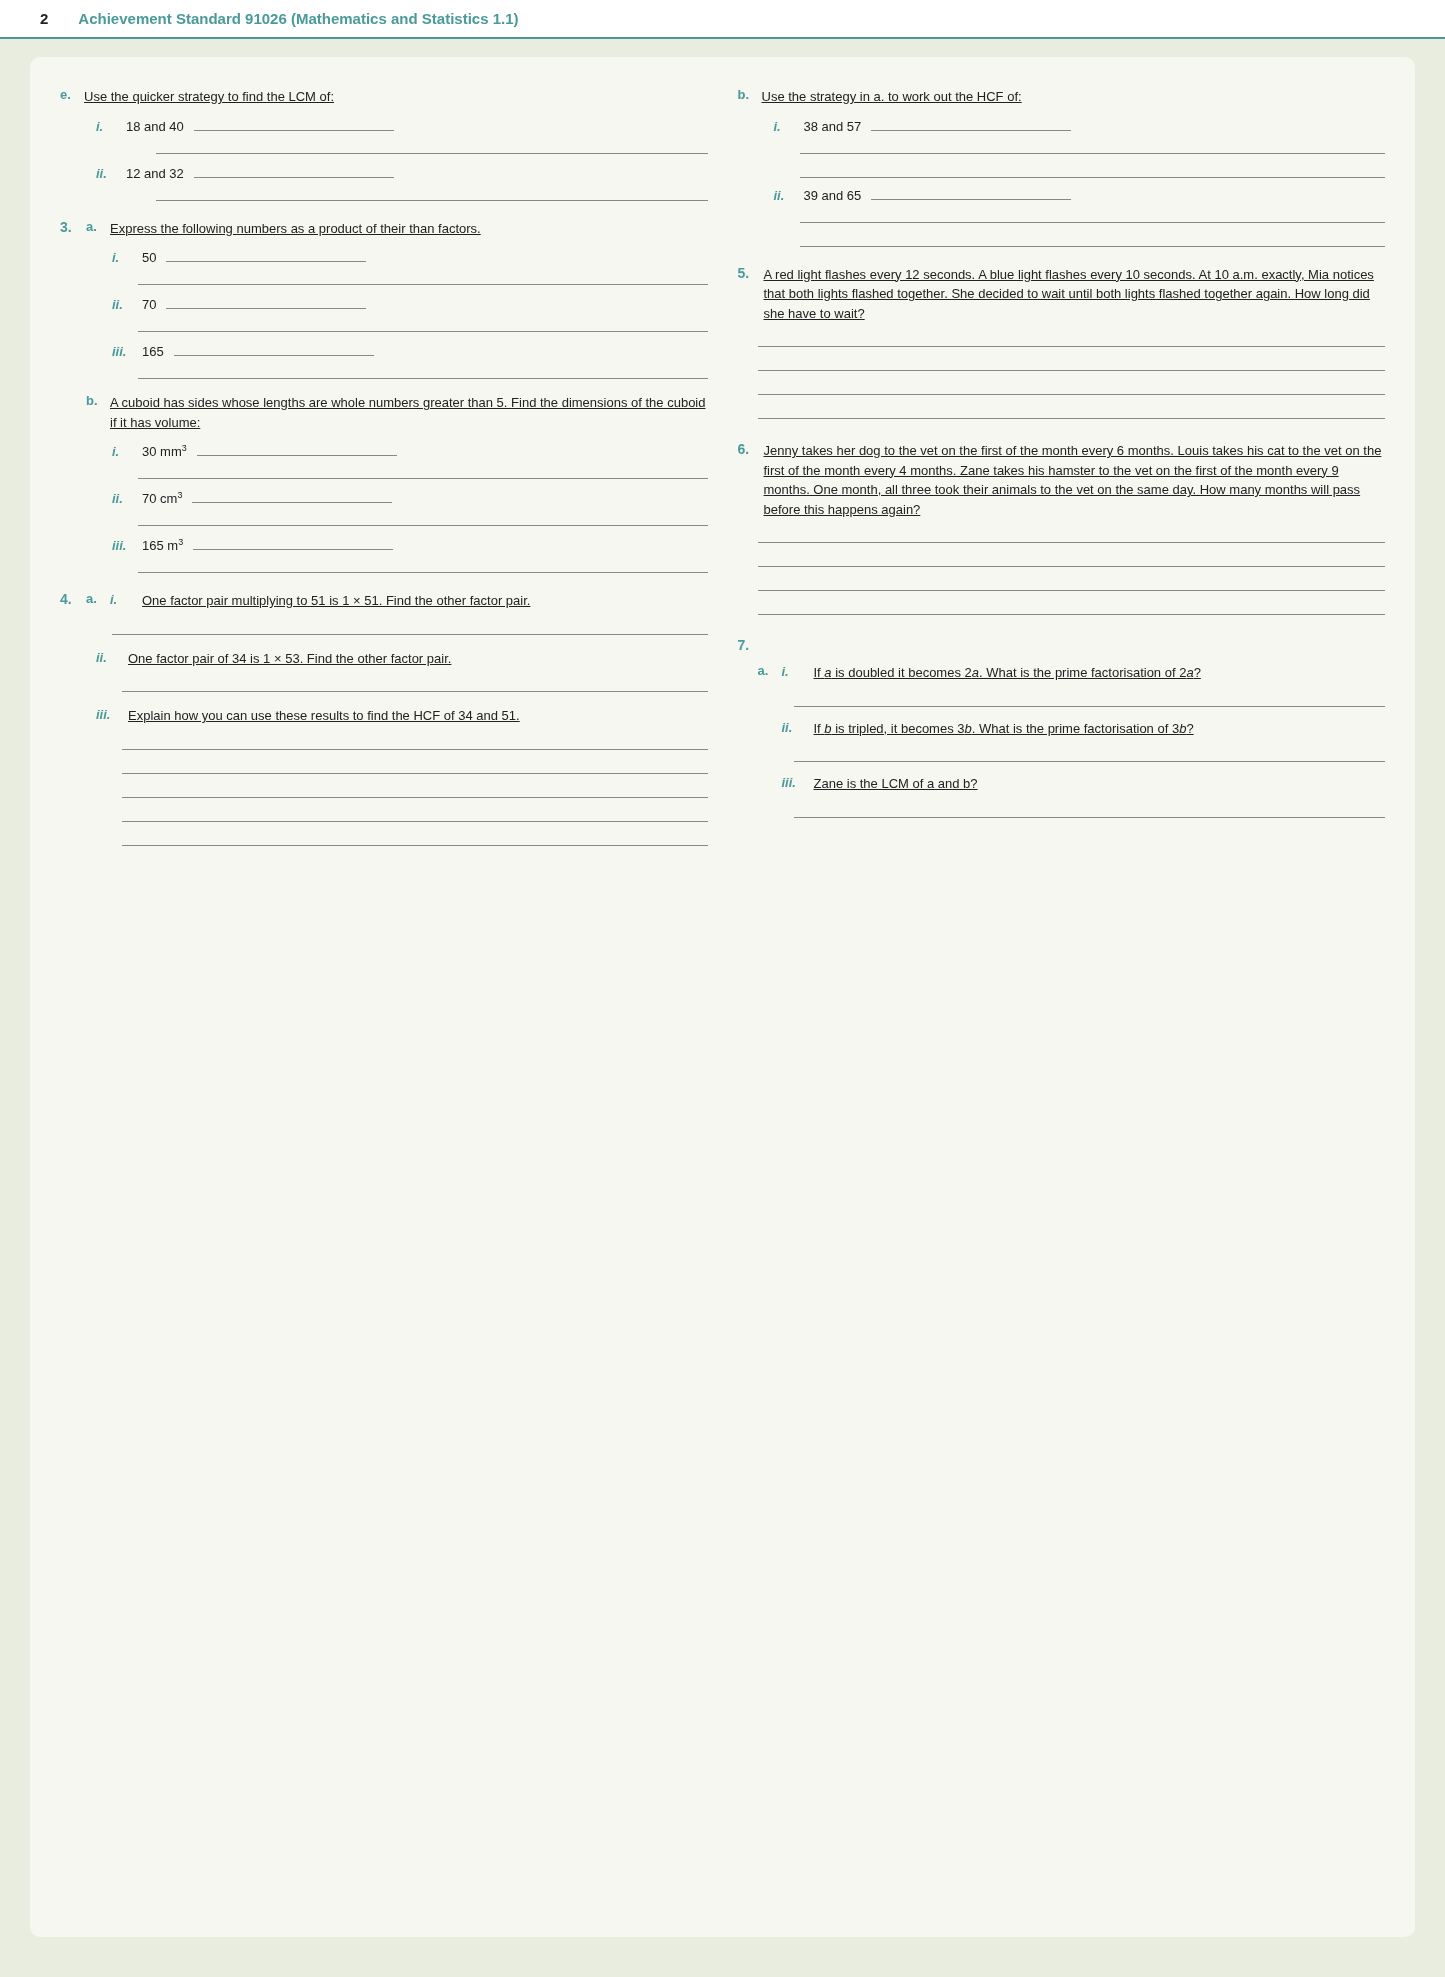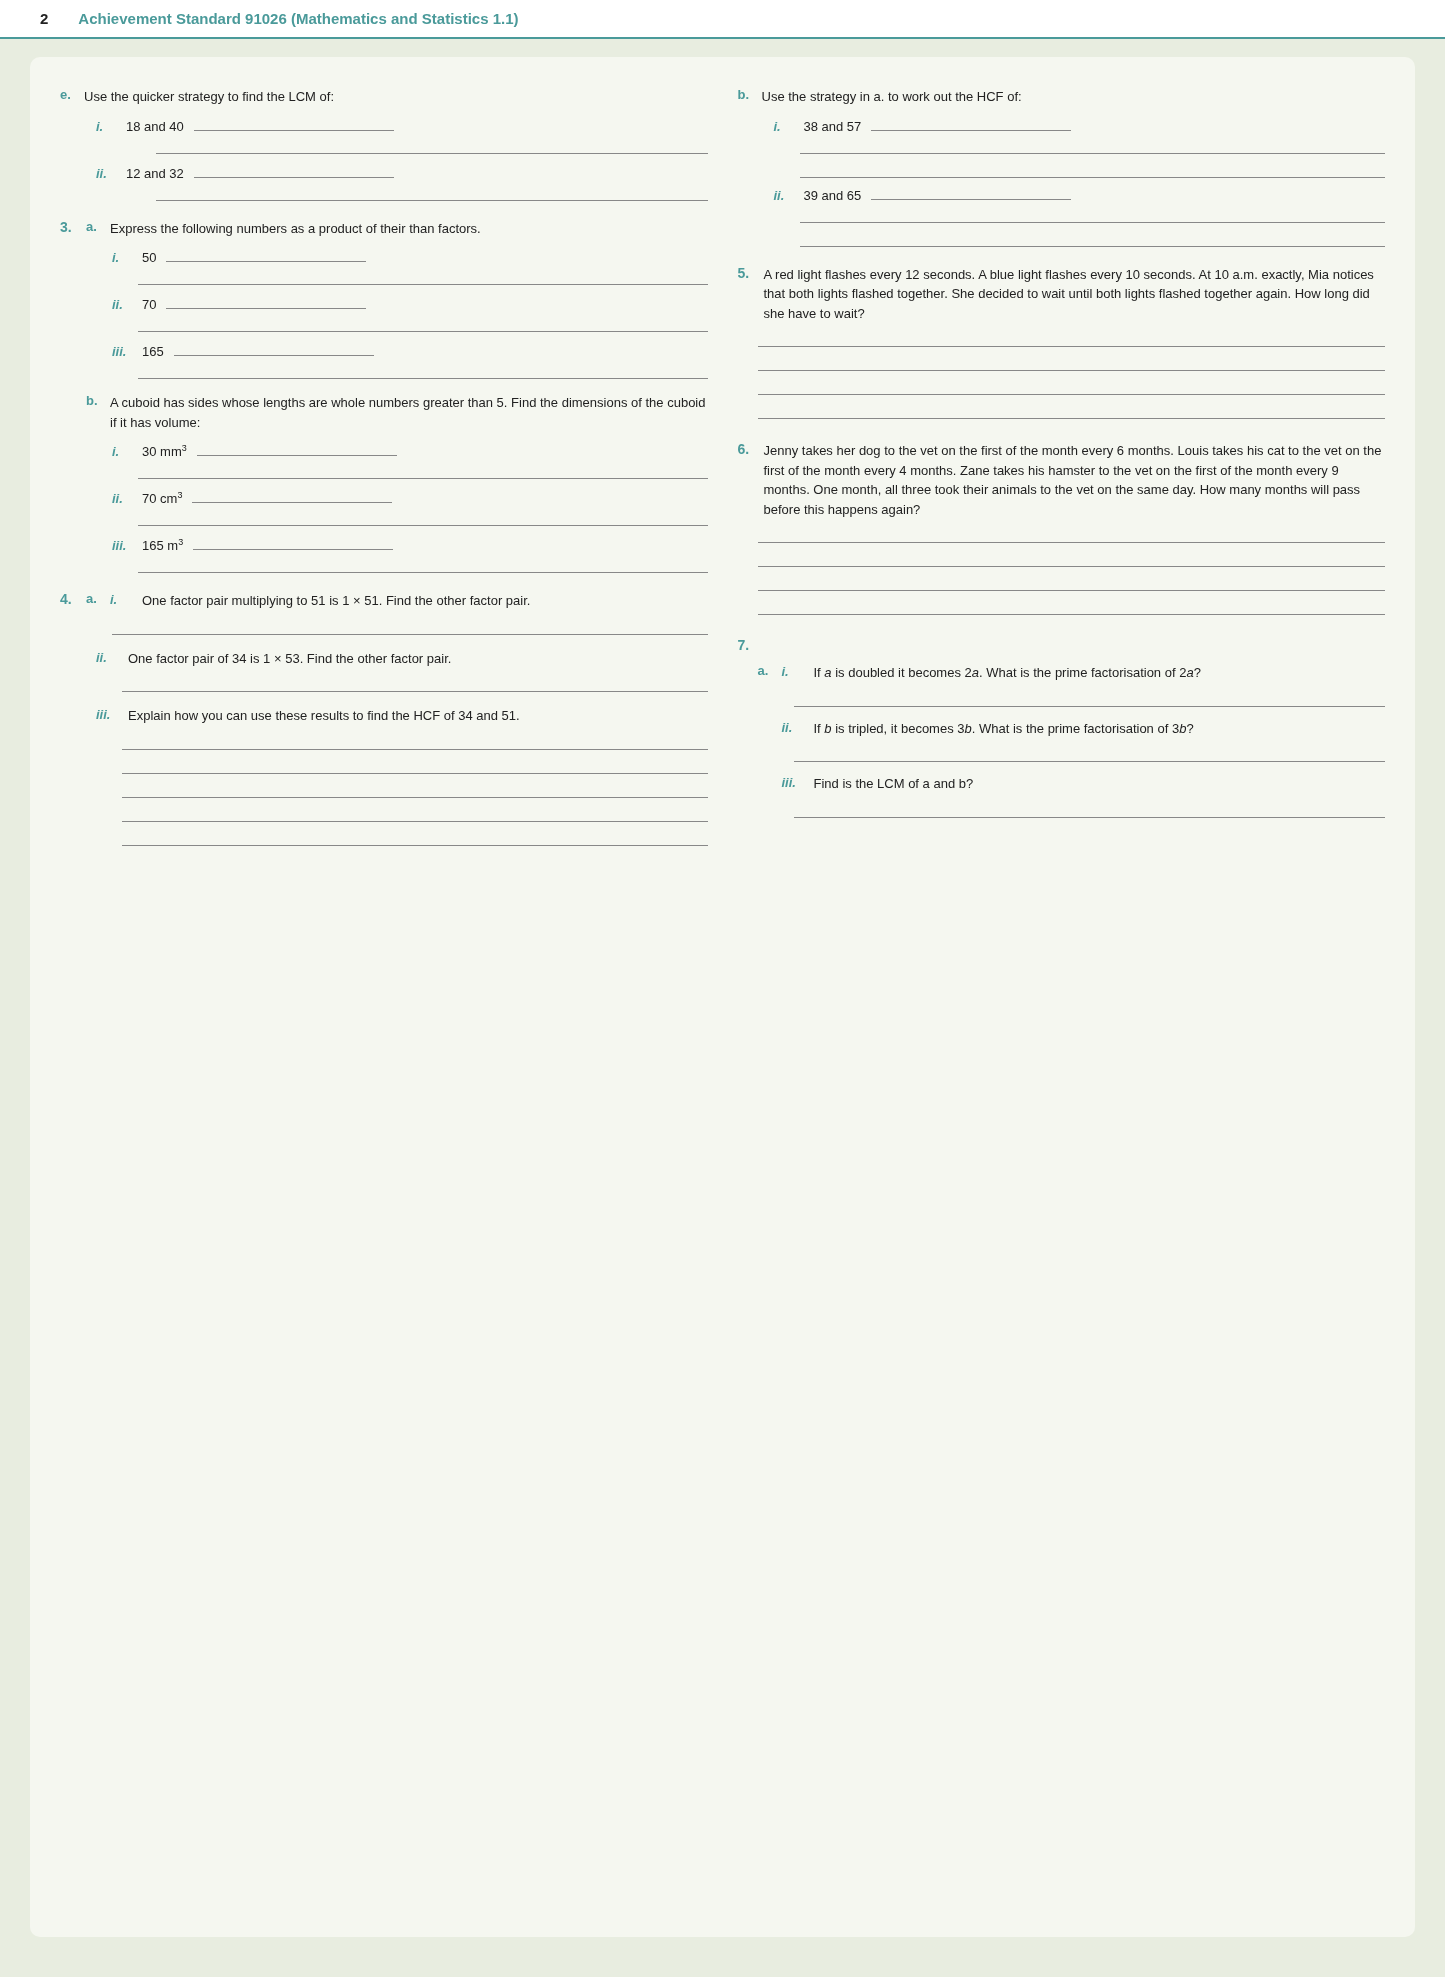--- a/index.html
+++ b/index.html
@@ -80,20 +80,21 @@
     .section-letter {
       color: #4a9a9a;
       font-weight: bold;
       font-size: 13px;
       min-width: 18px;
     }
     .q-text {
       flex: 1;
       line-height: 1.5;
       font-size: 13px;
+      text-decoration: underline;
     }
     .indent-block {
       margin-left: 36px;
     }
     .answer-lines-group {
       margin-left: 60px;
       margin-top: 4px;
       margin-bottom: 10px;
     }
     sup {
@@ -364,21 +365,21 @@
             <span class="sub-label">ii.</span>
             <span class="q-text">If <em>b</em> is tripled, it becomes 3<em>b</em>. What is the prime factorisation of 3<em>b</em>?</span>
           </div>
           <div style="margin-left:36px; margin-top:4px; margin-bottom:12px;">
             <span class="answer-line-full"></span>
           </div>
 
           <div class="q-row" style="margin-top:8px;">
             <span class="section-letter" style="min-width:18px;"></span>
             <span class="sub-label">iii.</span>
-            <span class="q-text">Find is the LCM of a and b?</span>
+            <span class="q-text">Zane is the LCM of a and b?</span>
           </div>
           <div style="margin-left:36px; margin-top:4px; margin-bottom:10px;">
             <span class="answer-line-full"></span>
           </div>
         </div>
       </div>
 
     </div>
 
   </div>

